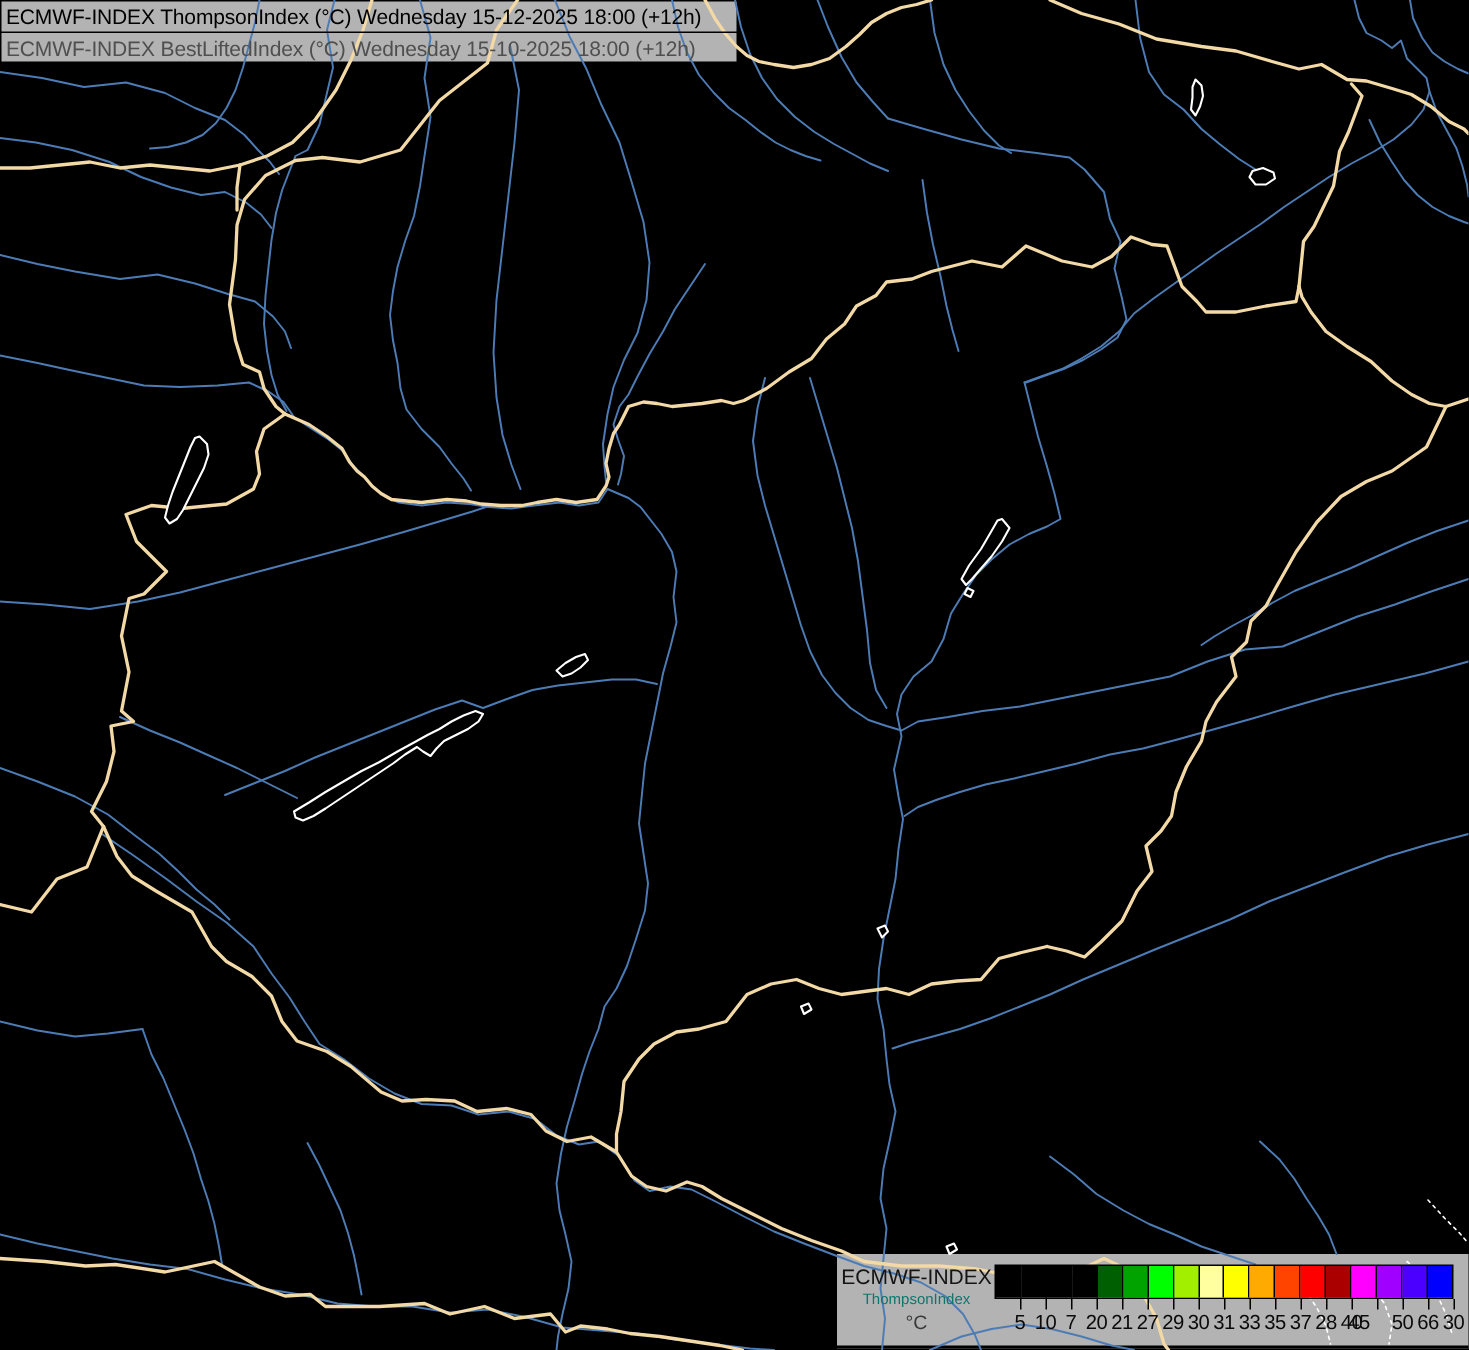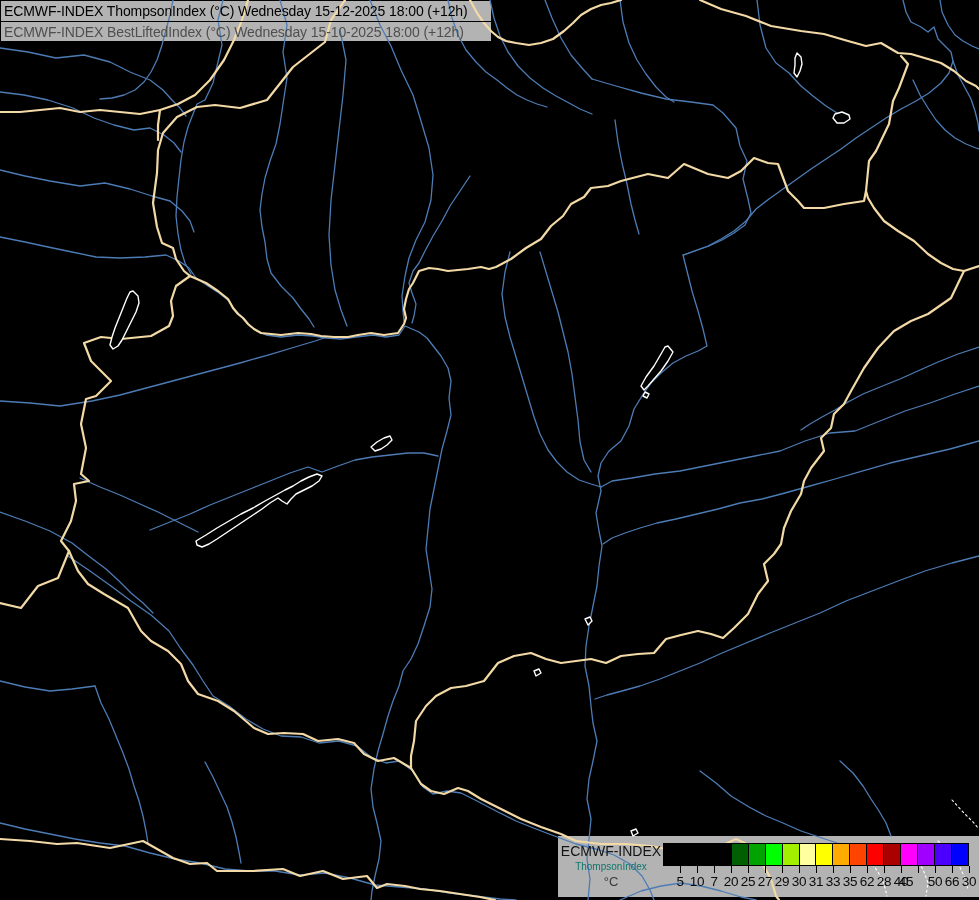--- a/index.html
+++ b/index.html
@@ -148,35 +148,35 @@
   <div>
       <div class="scale-tick" style="left: 122px;"></div>
       <span class="scale-num" style="left: 122px;">5</span>
       <div class="scale-tick" style="left: 139px;"></div>
       <span class="scale-num" style="left: 139px;">10</span>
       <div class="scale-tick" style="left: 156px;"></div>
       <span class="scale-num" style="left: 156px;">7</span>
       <div class="scale-tick" style="left: 173px;"></div>
       <span class="scale-num" style="left: 173px;">20</span>
       <div class="scale-tick" style="left: 190px;"></div>
-      <span class="scale-num" style="left: 190px;">25</span>
+      <span class="scale-num" style="left: 190px;">21</span>
       <div class="scale-tick" style="left: 207px;"></div>
       <span class="scale-num" style="left: 207px;">27</span>
       <div class="scale-tick" style="left: 224px;"></div>
       <span class="scale-num" style="left: 224px;">29</span>
       <div class="scale-tick" style="left: 241px;"></div>
       <span class="scale-num" style="left: 241px;">30</span>
       <div class="scale-tick" style="left: 258px;"></div>
       <span class="scale-num" style="left: 258px;">31</span>
       <div class="scale-tick" style="left: 275px;"></div>
       <span class="scale-num" style="left: 275px;">33</span>
       <div class="scale-tick" style="left: 292px;"></div>
       <span class="scale-num" style="left: 292px;">35</span>
       <div class="scale-tick" style="left: 309px;"></div>
-      <span class="scale-num" style="left: 309px;">62</span>
+      <span class="scale-num" style="left: 309px;">37</span>
       <div class="scale-tick" style="left: 326px;"></div>
       <span class="scale-num" style="left: 326px;">28</span>
       <div class="scale-tick" style="left: 343px;"></div>
       <span class="scale-num" style="left: 343px;">40</span>
       <div class="scale-tick" style="left: 360px;"></div>
       <span class="scale-num" style="left: 348px;">45</span>
       <div class="scale-tick" style="left: 377px;"></div>
       <span class="scale-num" style="left: 377px; text-align: right;">50</span>
       <div class="scale-tick" style="left: 394px;"></div>
       <span class="scale-num" style="left: 394px;">66</span>

